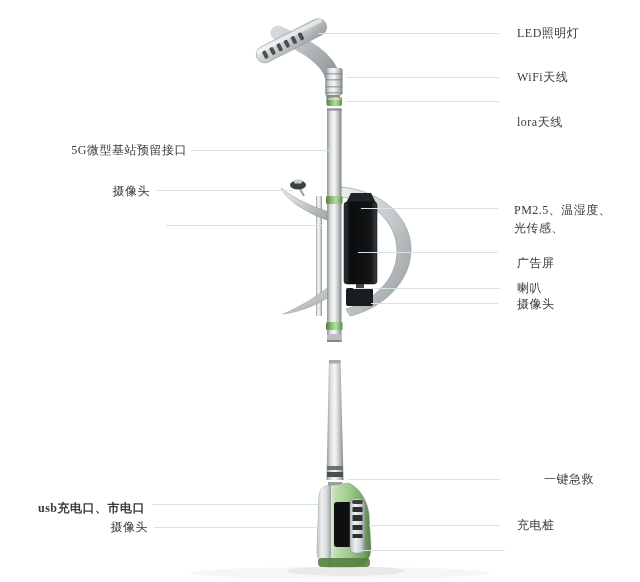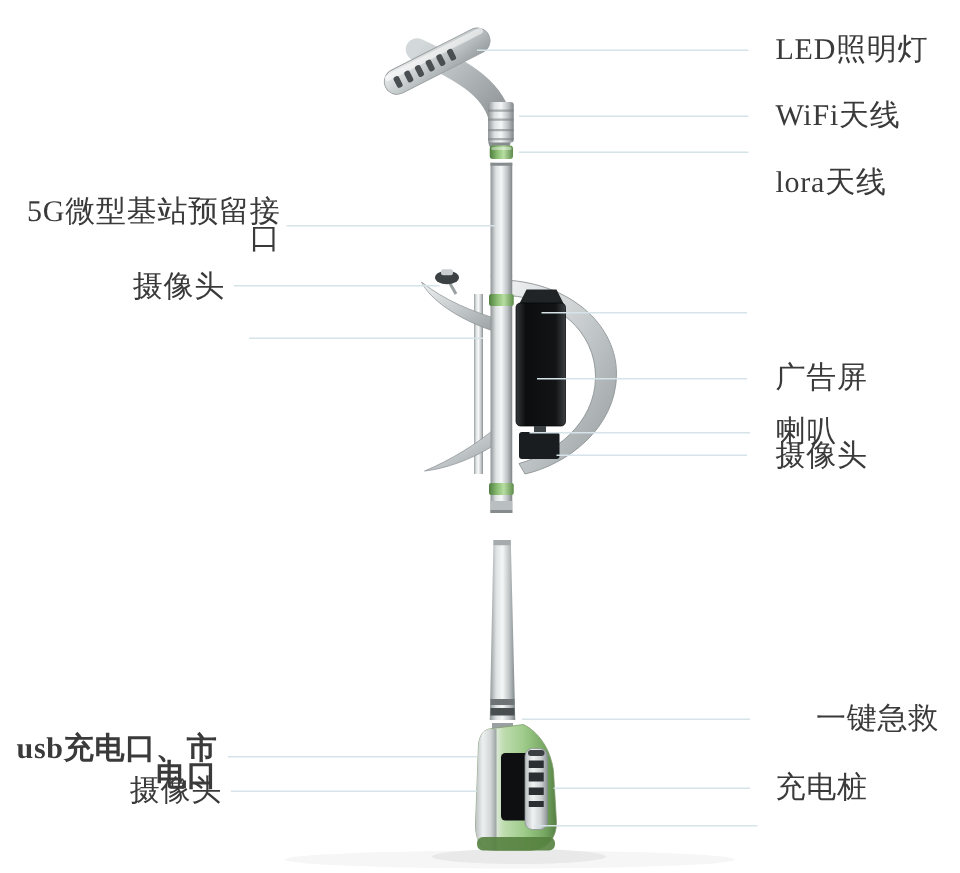--- a/index.html
+++ b/index.html
@@ -6,21 +6,21 @@
     --bg:#ffffff; --text:#3a3a3a; --leader:#d6e3e9;
   }
   html,body{margin:0;padding:0;background:var(--bg);}
   #stage{
     position:relative;width:640px;height:582px;margin:0 auto;
     background:var(--bg);overflow:hidden;
     font-family:"Liberation Serif","DejaVu Serif",serif;
   }
   #art{position:absolute;left:0;top:0;}
   .label{
-    position:absolute;color:var(--text);font-size:20px;line-height:18px;
+    position:absolute;color:var(--text);font-size:12px;line-height:18px;
     transform:translateY(-50%);white-space:pre-line;letter-spacing:.5px;
   }
   .label.left{text-align:right;}
   .leader{position:absolute;height:1px;background:var(--leader);}
 </style>
 </head>
 <body>
 
 <div id="stage">
 
@@ -168,22 +168,24 @@
     <div class="label left" style="right: 495px; top: 508px; font-weight: bold;">usb充电口、市电口</div>
     <div class="leader" style="left: 152px; width: 166px; top: 504px;"></div>
     <div class="label left" style="right: 492px; top: 527px;">摄像头</div>
     <div class="leader" style="left: 154px; width: 164px; top: 527px;"></div>
     <div class="label right" style="left: 517px; top: 33px;">LED照明灯</div>
     <div class="leader" style="left: 318px; width: 181px; top: 33px;"></div>
     <div class="label right" style="left: 517px; top: 77px;">WiFi天线</div>
     <div class="leader" style="left: 346px; width: 153px; top: 77px;"></div>
     <div class="label right" style="left: 517px; top: 101px; margin-top: 21px;">lora天线</div>
     <div class="leader" style="left: 346px; width: 153px; top: 101px;"></div>
+    <div class="label right" style="left: 514px; top: 219px;">PM2.5、温湿度、
+光传感、</div>
     <div class="leader" style="left: 361px; width: 137px; top: 208px;"></div>
-    <div class="label right" style="left: 517px; top: 252px;">广告屏</div>
+    <div class="label right" style="left: 517px; top: 263px;">广告屏</div>
     <div class="leader" style="left: 358px; width: 140px; top: 252px;"></div>
     <div class="label right" style="left: 517px; top: 288px;">喇叭</div>
     <div class="leader" style="left: 353px; width: 147px; top: 288px;"></div>
     <div class="label right" style="left: 517px; top: 304px;">摄像头</div>
     <div class="leader" style="left: 371px; width: 127px; top: 303px;"></div>
     <div class="label right" style="left: 544px; top: 479px;">一键急救</div>
     <div class="leader" style="left: 348px; width: 152px; top: 479px;"></div>
     <div class="label right" style="left: 517px; top: 525px; text-align: right;">充电桩</div>
     <div class="leader" style="left: 369px; width: 131px; top: 525px;"></div>
     <div class="leader" style="left: 356px; width: 149px; top: 550px;"></div>

